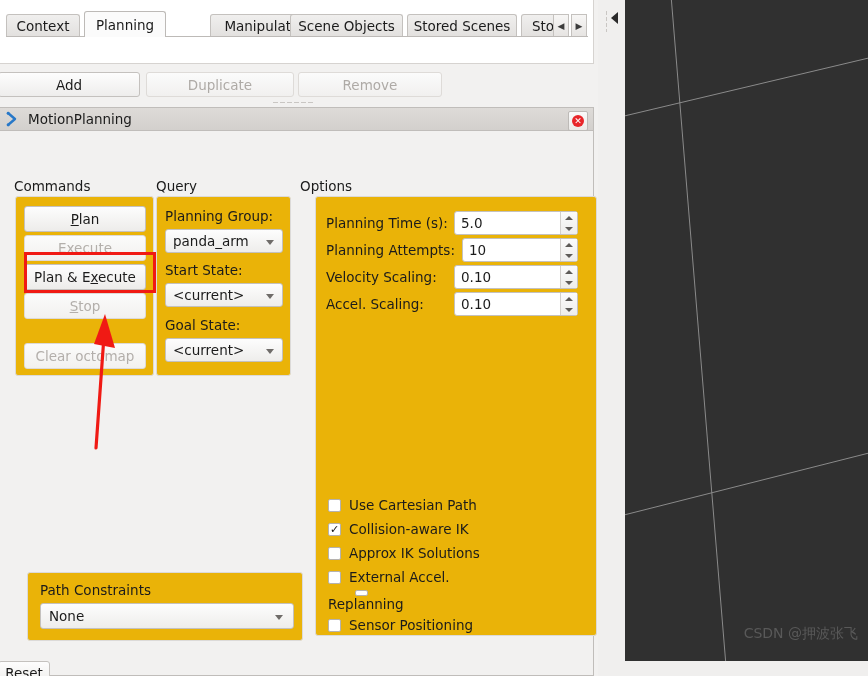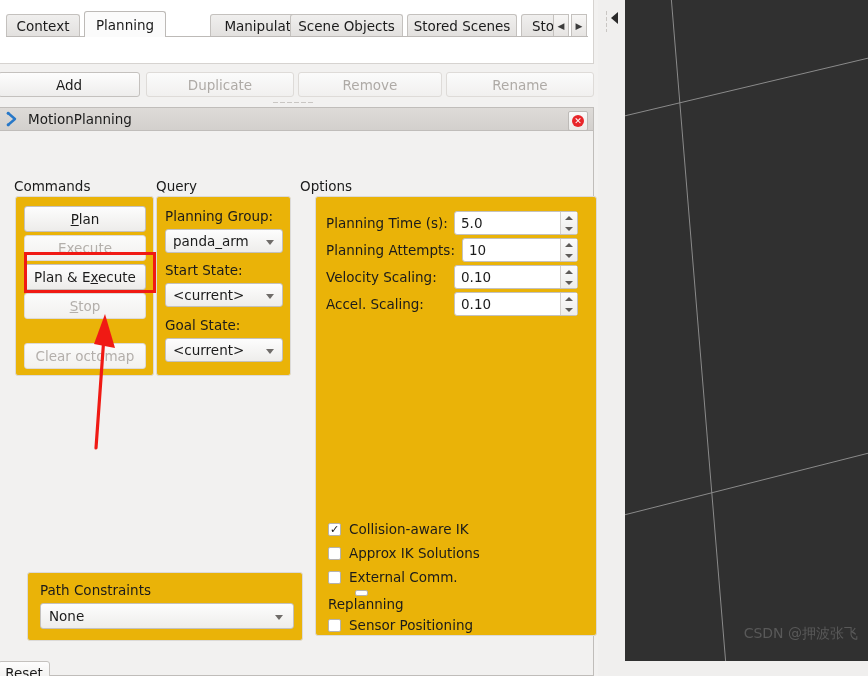--- a/index.html
+++ b/index.html
@@ -156,21 +156,20 @@
 <div class="root">
 
   <div id="left-column">
 
     <div id="scene-list"></div>
 
     <div id="list-button-row">
       <div class="rowbtn" id="btn-add">Add</div>
       <div class="rowbtn disabled" id="btn-duplicate">Duplicate</div>
       <div class="rowbtn disabled" id="btn-remove">Remove</div>
-      <div class="rowbtn disabled" id="btn-rename">Rename</div>
     </div>
 
     <div id="panel-splitter">
       <div class="dots"></div>
     </div>
 
     <div id="dock-titlebar">
       <span id="dock-icon">
         <svg width="20" height="20" viewBox="0 0 20 20">
           <path d="M4 4 L11 10 L4 16" stroke="#2878c8" stroke-width="2.4" fill="none" stroke-linecap="round" stroke-linejoin="round"></path>
@@ -278,31 +277,35 @@
         <span class="opt-label">Accel. Scaling:</span>
       </div>
       <div class="spin" style="left:138px;top:95px;width:124px;">
         <span class="val">0.10</span>
         <span class="btns">
             <i class="up"></i>
             <i class="dn"></i>
           </span>
       </div>
 
+      <div class="chk-row" style="top:297px;">
+        <span class="chk"></span>
+        <span class="chk-label">Use Cartesian Path</span>
+      </div>
       <div class="chk-row" style="top:321px;">
         <span class="chk">✓</span>
         <span class="chk-label">Collision-aware IK</span>
       </div>
       <div class="chk-row" style="top:345px;text-align:center;">
         <span class="chk"></span>
         <span class="chk-label">Approx IK Solutions</span>
       </div>
       <div class="chk-row" style="top:369px;">
         <span class="chk"></span>
-        <span class="chk-label">External Comm.</span>
+        <span class="chk-label">External Accel.</span>
       </div>
       <div class="chk-row" style="top:393px;flex-direction:column;">
         <span class="chk"></span>
         <span class="chk-label">Replanning</span>
       </div>
       <div class="chk-row" style="top:417px;">
         <span class="chk"></span>
         <span class="chk-label">Sensor Positioning</span>
       </div>
     </div>

